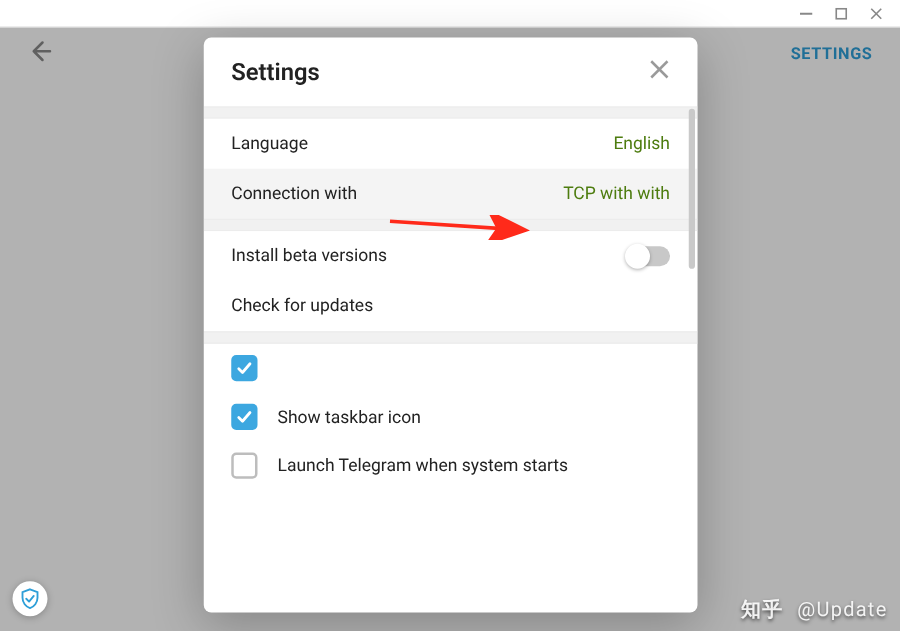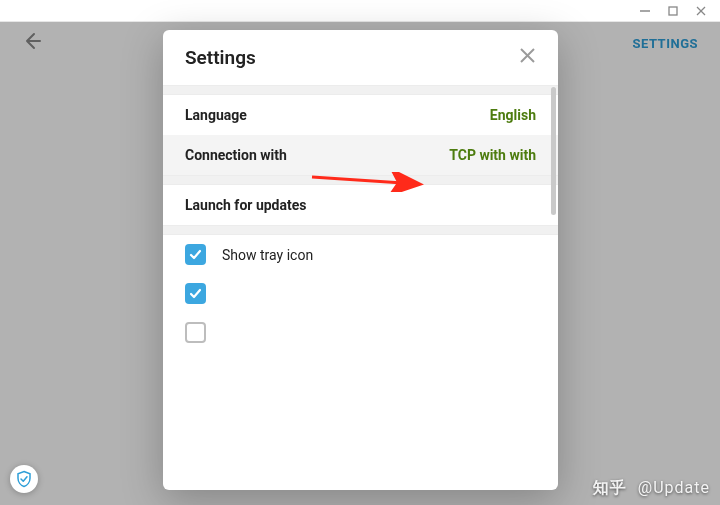--- a/index.html
+++ b/index.html
@@ -46,21 +46,21 @@
   .modal-body { height: 405px; overflow: hidden; position: relative; }
   .scroll-track {
     position: absolute; right: 2px; top: 2px; width: 5px; height: 128px;
     background: #c9c9c9; border-radius: 3px;
   }
 
   .section-gap { height: 10px; background: #f1f1f1; border-top:1px solid #ececec; border-bottom:1px solid #ececec; }
 
   .row {
     display: flex; align-items: center; justify-content: space-between;
-    padding: 10px 22px; min-height: 40px; background:#fff;font-weight:bold;
+    padding: 10px 22px; min-height: 40px; background:#fff;
   }
   .row.highlight { background: #f4f4f4; }
   .row .label { font-size: 14px; color: #222; }
   .row .value { font-size: 14px; color: #4d7c0f; }
   .row .sub   { font-size: 13px; color: #9a9a9a; margin-top: 3px; }
   .stack { display:flex; flex-direction:column; }
 
   
   .toggle {
     width: 34px; height: 16px; border-radius: 10px; position: relative;
@@ -162,46 +162,53 @@
     </div>
 
     <div class="row highlight">
       <span class="label">Connection with</span>
       <span class="value">TCP with with</span>
     </div>
 
     <div class="section-gap"></div>
 
 
-
     <div class="row">
-      <span class="label">Launch for updates</span>
+      <span class="label">Install beta versions</span>
+      <span class="toggle off">
+          <span class="knob"></span>
+        </span>
+    </div>
+
+    <div class="row">
+      <span class="label">Check for updates</span>
     </div>
 
     <div class="section-gap"></div>
 
     <div class="check-row">
       <span class="check on">
         <svg width="13" height="13" viewBox="0 0 13 13">
             <path d="M2 7 L5 10 L11 3" fill="none" stroke-width="2.2" stroke-linecap="round" stroke-linejoin="round"></path>
           </svg>
       </span>
-      <span class="clabel">Show tray icon</span>
     </div>
 
     <div class="check-row">
       <span class="check on">
         <svg width="13" height="13" viewBox="0 0 13 13">
             <path d="M2 7 L5 10 L11 3" fill="none" stroke-width="2.2" stroke-linecap="round" stroke-linejoin="round"></path>
           </svg>
       </span>
+      <span class="clabel">Show taskbar icon</span>
     </div>
 
     <div class="check-row">
       <span class="check off"></span>
+      <span class="clabel">Launch Telegram when system starts</span>
     </div>
 
   </div>
 </div>
 
 <svg class="arrow" viewBox="0 0 120 20">
   <defs>
     <marker id="ahead" markerWidth="12" markerHeight="10" refX="10" refY="5" orient="auto">
       <path d="M0,0 L12,5 L0,10 L3,5 Z" fill="#ff2a1a"></path>
     </marker>

